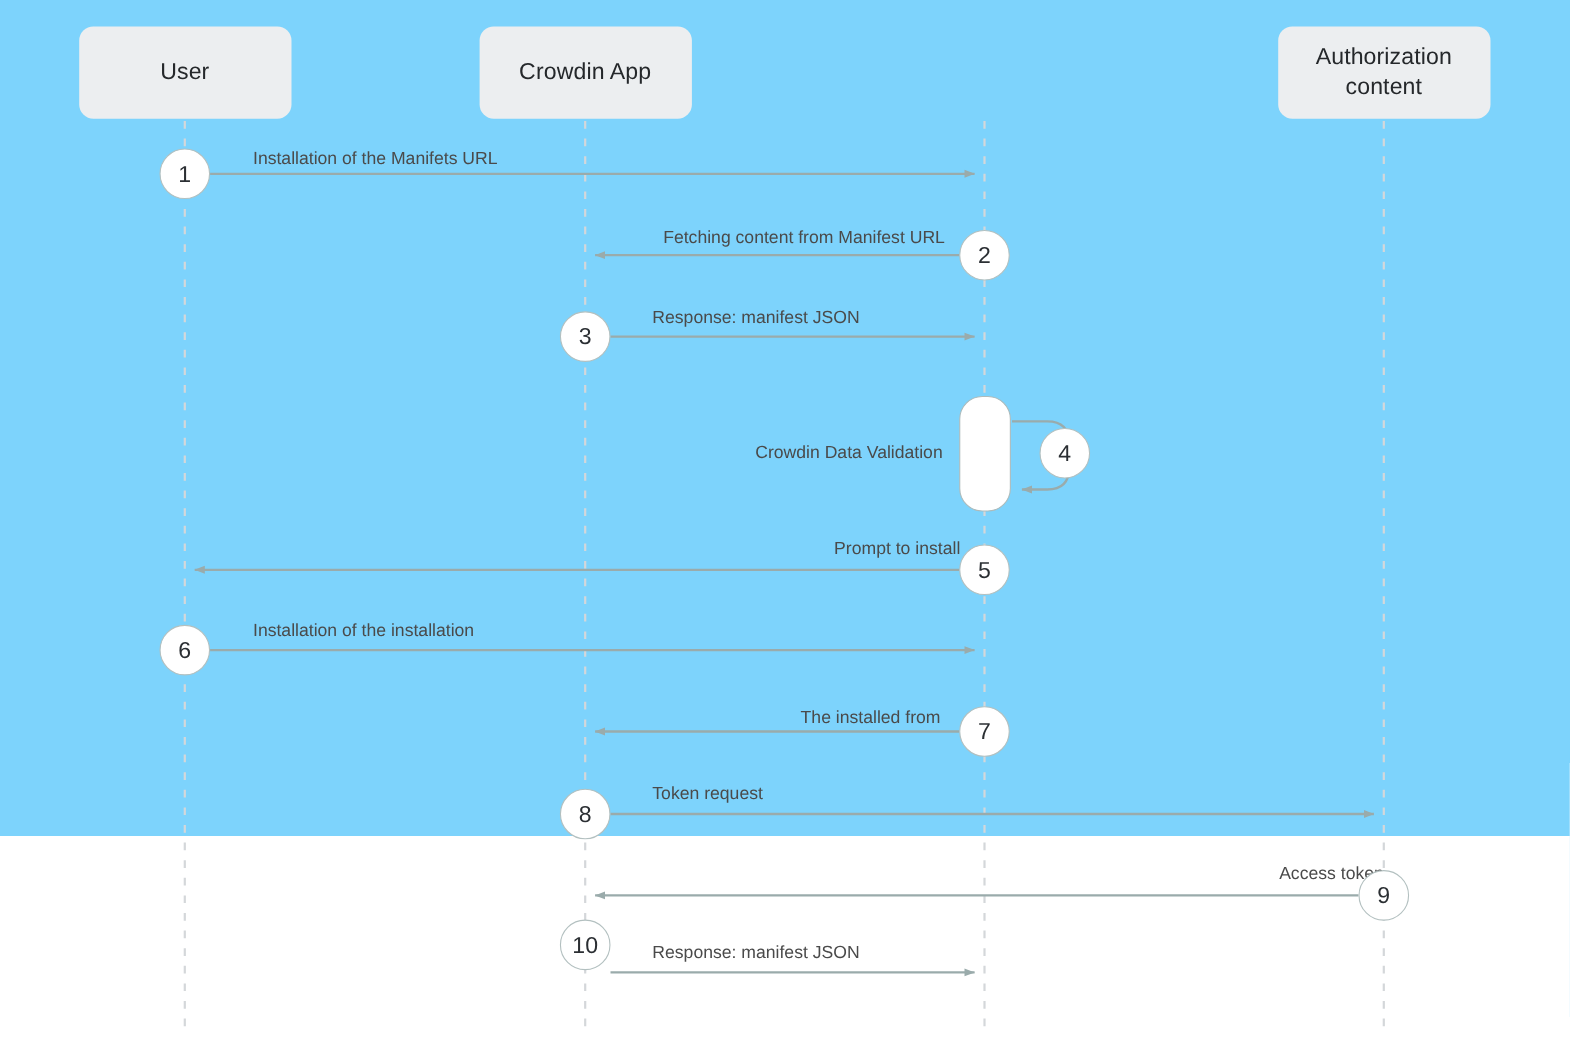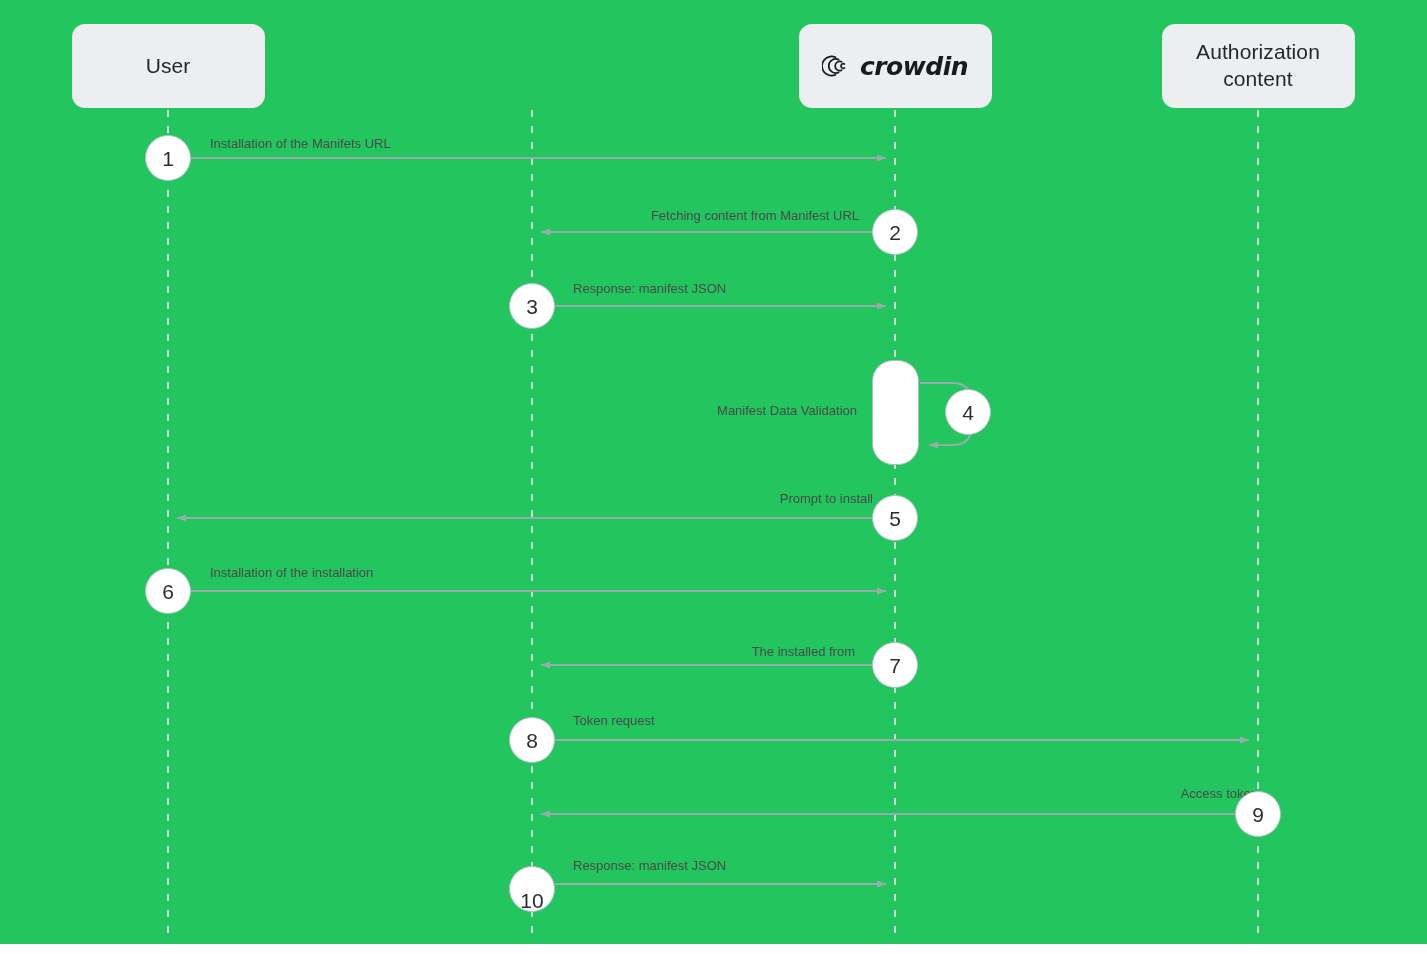--- a/index.html
+++ b/index.html
@@ -9,22 +9,22 @@
   }
   body {
     width: 1427px;
     height: 954px;
     font-family: "Liberation Sans", sans-serif;
     overflow: hidden;
   }
   #diagram {
     position: relative;
     width: 1427px;
-    height: 944px;
-    background: #22c55e;
+    height: 760px;
+    background: #7dd3fc;
   }
   #seq-svg {
     position: absolute;
     top: 0;
     left: 0;
     width: 1427px;
     height: 954px;
   }
   
   .participant-box {
@@ -57,25 +57,26 @@
     font-family: "DejaVu Sans", sans-serif;
     font-style: italic;
     font-weight: 700;
     font-size: 25px;
     letter-spacing: -0.5px;
     color: #171b1d;
   }
   
   .msg-label {
     position: absolute;
-    font-size: 13px;
+    font-size: 16px;
     color: #4a4a4a;
     white-space: nowrap;
     font-family: "Liberation Sans", sans-serif;
     line-height: 1;
+    margin-left: 20px;
   }
   .msg-label.to-right { text-align: left; }
   .msg-label.to-left  { text-align: right; }
   
   .step-bubble {
     position: absolute;
     width: 46px;
     height: 46px;
     border-radius: 50%;
     background: #ffffff;
@@ -136,48 +137,38 @@
 
     <g stroke="#9aabab" stroke-width="2.1" fill="none">
       <path d="M920,383 L952,383 Q972,383 972,403 L972,425 Q972,445 952,445 L929,445" marker-end="url(#arrowL)"></path>
     </g>
   </svg>
 
   <div class="participant-box" style="left:71.5px;">
     <span class="participant-label">User</span>
   </div>
 
-
-  <div class="participant-box" style="left:798.5px;">
-    <span class="participant-logo">
-      <svg width="34" height="28" viewBox="0 0 34 28" xmlns="http://www.w3.org/2000/svg">
-        <g fill="none" stroke="#171b1d" stroke-width="1.7" stroke-linecap="round">
-          <path d="M13.5 5.2 A9.6 9.6 0 1 0 13.5 22.8"></path>
-          <path d="M16.6 7.6 A7.0 7.0 0 1 0 16.6 20.4"></path>
-          <path d="M19.6 9.8 A4.6 4.6 0 1 0 19.6 18.2"></path>
-          <path d="M22.4 12.0 A2.3 2.3 0 1 0 22.4 16.0"></path>
-        </g>
-      </svg>
-      <span class="logo-text">crowdin</span>
-    </span>
-  </div>
+  <div class="participant-box" style="left:435.5px;">
+    <span class="participant-label">Crowdin App</span>
+  </div>
+
 
   <div class="participant-box" style="left:1161.5px;">
     <span class="participant-label">Authorization content</span>
   </div>
 
   <div class="activation-box" style="left:872px; top:360px; width:47px; height:105px;"></div>
 
   <div class="msg-label to-right" style="left:210px; top:137px;">Installation of the Manifets URL</div>
 
   <div class="msg-label to-left" style="right:568px; top:209px;">Fetching content from Manifest URL</div>
 
   <div class="msg-label to-right" style="left:573px; top:282px;">Response: manifest JSON</div>
 
-  <div class="msg-label to-left" style="right:570px; top:404px;">Manifest Data Validation</div>
+  <div class="msg-label to-left" style="right:570px; top:404px;">Crowdin Data Validation</div>
 
   <div class="msg-label to-left" style="right:554px; top:492px;">Prompt to install</div>
 
   <div class="msg-label to-right" style="left:210px; top:566px;">Installation of the installation</div>
 
   <div class="msg-label to-left" style="right:572px; top:645px;">The installed from</div>
 
   <div class="msg-label to-right" style="left:573px; top:714px;text-align:right;">Token request</div>
 
   <div class="msg-label to-left" style="right:169px; top:787px;">Access token</div>
@@ -213,17 +204,17 @@
   </div>
 
   <div class="step-bubble" style="left:509px; top:717px;">
     <span class="step-num">8</span>
   </div>
 
   <div class="step-bubble" style="left:1235px; top:791px;">
     <span class="step-num">9</span>
   </div>
 
-  <div class="step-bubble" style="left:509px; top:866px;align-items:flex-end;">
+  <div class="step-bubble" style="left:509px; top:836px;">
     <span class="step-num">10</span>
   </div>
 
 </div>
 
 </body></html>

